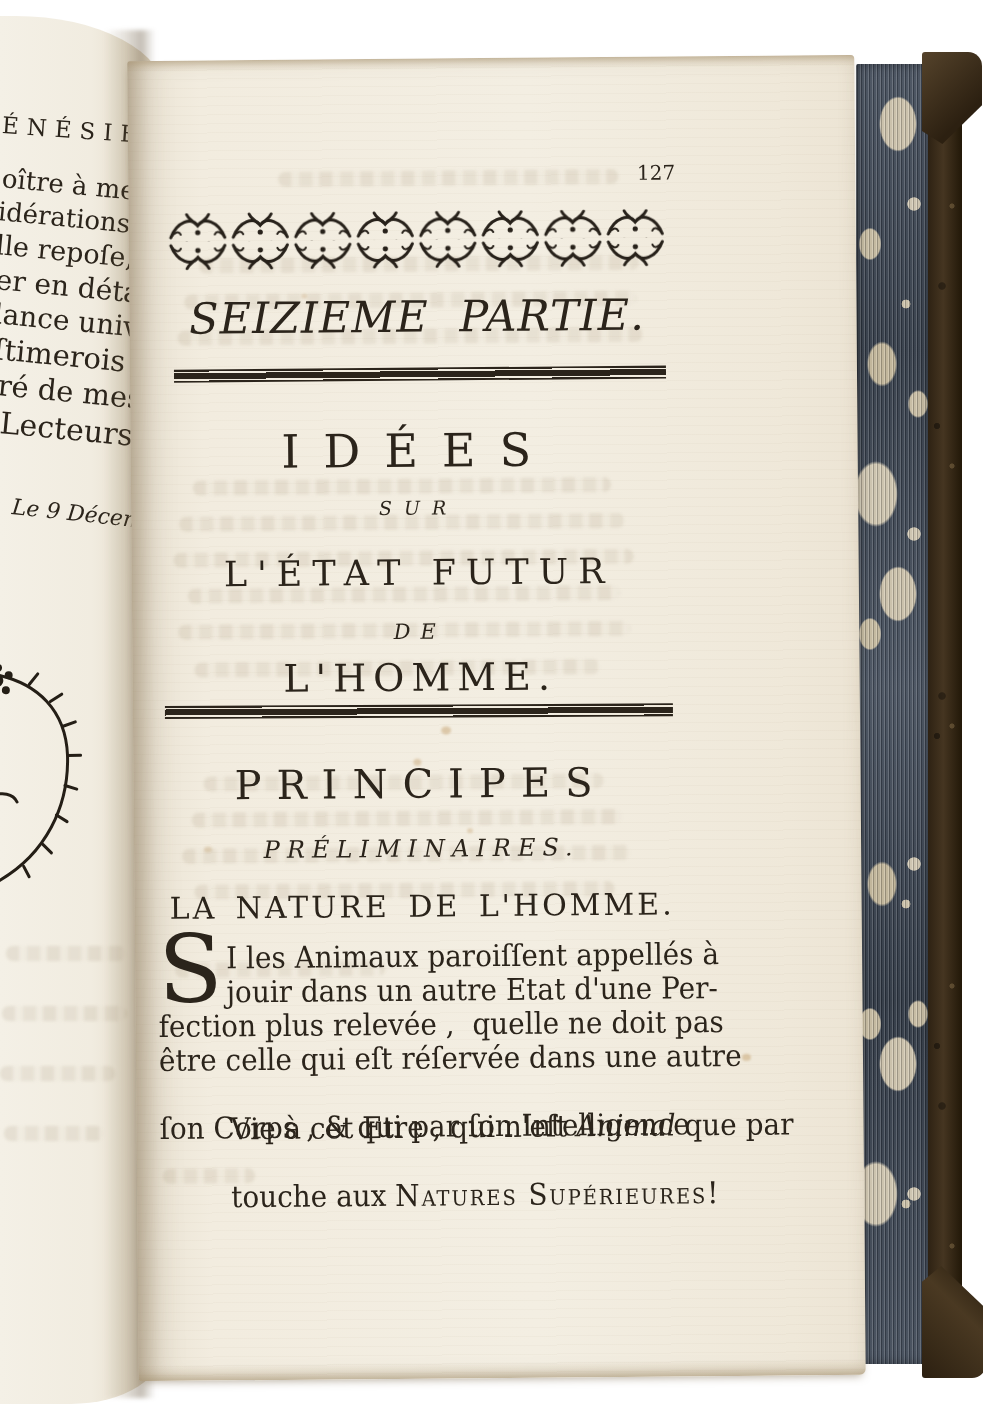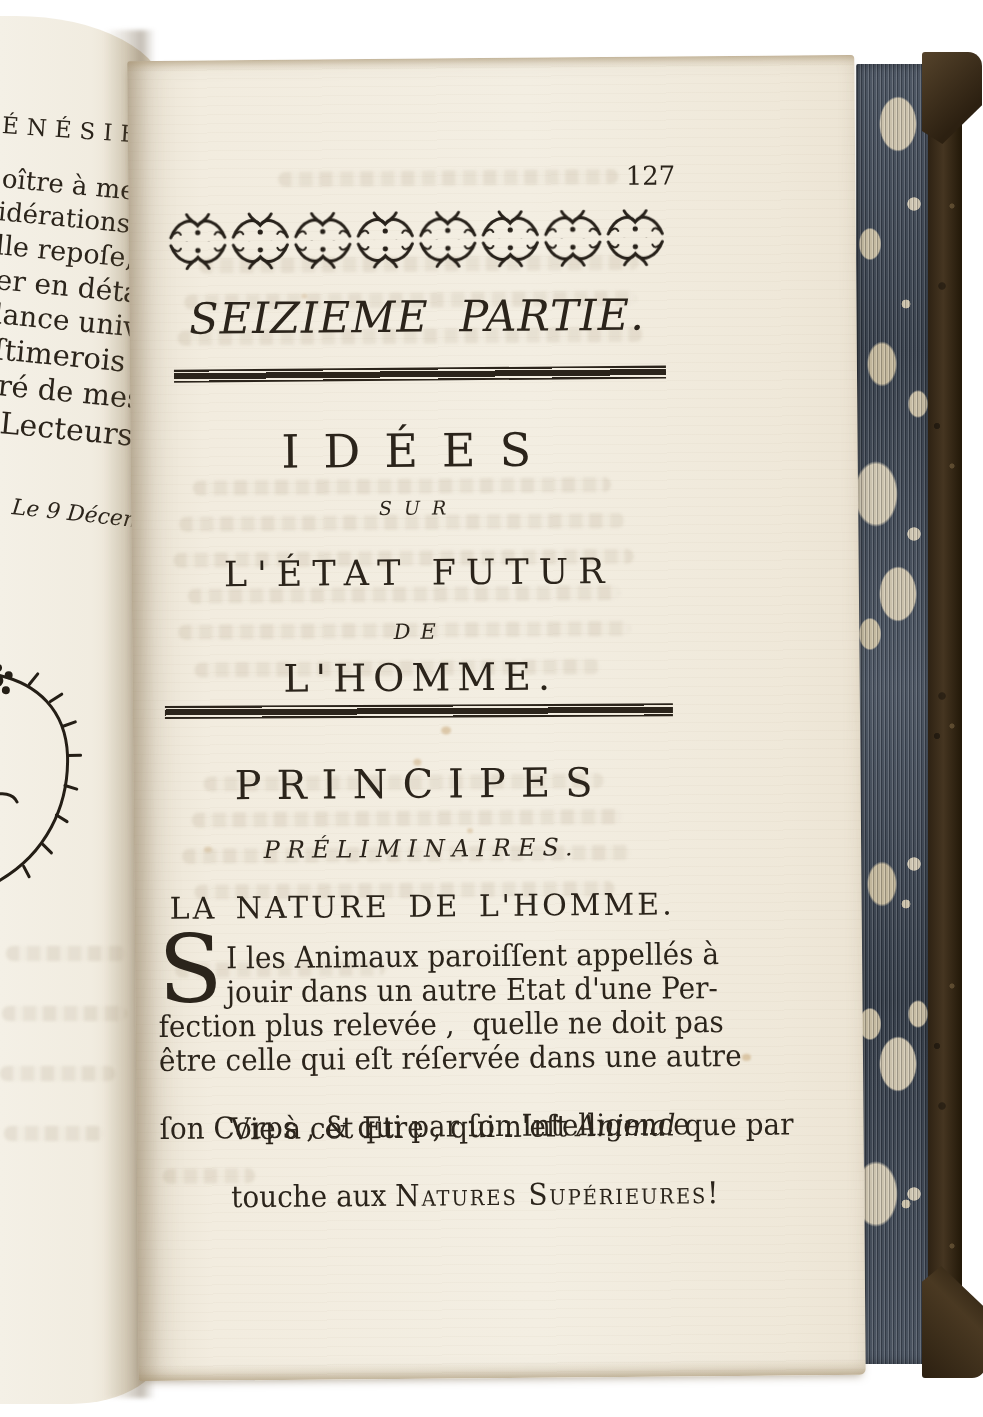--- a/index.html
+++ b/index.html
@@ -26,21 +26,21 @@
       transform:rotate(-0.5deg);border-radius:3px 4px 6px 3px;
       background:linear-gradient(90deg,#e3dac7 0,#ece5d6 3%,#f2ecdf 10%,#f3eee2 55%,#efe8d9 90%,#ece4d4 100%);
       box-shadow:inset 26px 0 34px -20px rgba(96,74,43,.5),inset -8px 0 18px -10px rgba(150,130,95,.25),0 5px 9px -4px rgba(110,90,60,.5);}
   .rp-textur{position:absolute;inset:0;z-index:0;
       background:repeating-linear-gradient(180deg,rgba(130,108,76,.035) 0 1px,transparent 1px 9px);}
   .edge-top{position:absolute;top:0;left:0;right:0;height:11px;z-index:4;
       background:linear-gradient(180deg,rgba(172,152,118,.55),rgba(172,152,118,.18) 55%,rgba(172,152,118,0));}
   .edge-bottom{position:absolute;bottom:0;left:0;right:0;height:16px;z-index:4;
       background:linear-gradient(0deg,rgba(160,140,105,.5),rgba(160,140,105,.15) 50%,rgba(160,140,105,0));}
 
-  .pageno{position:absolute;left:495px;top:104px;width:52px;text-align:right;font-size:26px;z-index:2;}
+  .pageno{position:absolute;left:495px;top:104px;width:52px;text-align:right;font-size:20px;z-index:2;}
   .headband{position:absolute;left:38px;top:152px;z-index:2;}
   .part-title{position:absolute;left:35px;top:233px;width:505px;text-align:center;z-index:2;
       font-style:italic;font-size:43px;letter-spacing:1px;word-spacing:16px;white-space:pre;}
   .rule{position:absolute;z-index:2;
       background:linear-gradient(180deg,var(--c-ink,#2b241b) 0 2px,rgba(0,0,0,0) 2px 3.5px,var(--c-ink,#2b241b) 3.5px 9.5px,rgba(0,0,0,0) 9.5px 11px,var(--c-ink,#2b241b) 11px 13px);}
   .rule1{left:44px;top:309px;width:492px;height:13px;}
   .rule2{left:32px;top:646px;width:508px;height:13px;transform:rotate(.2deg);}
 
   .ttl{position:absolute;left:20px;width:535px;text-align:center;z-index:2;white-space:pre;}
   .t-idees{top:365px;font-size:46px;letter-spacing:24px;}

